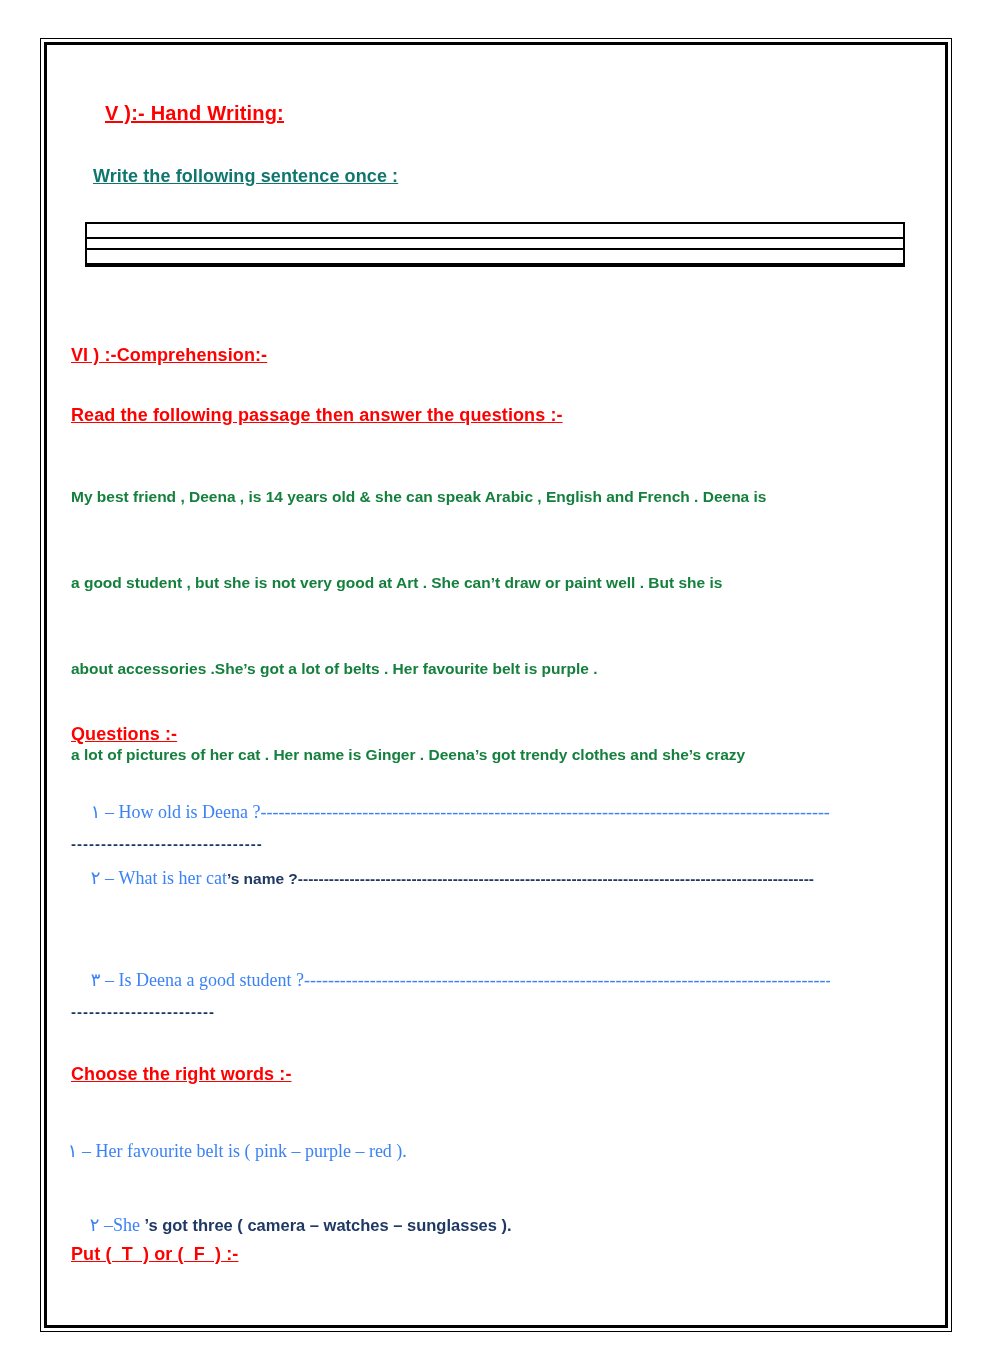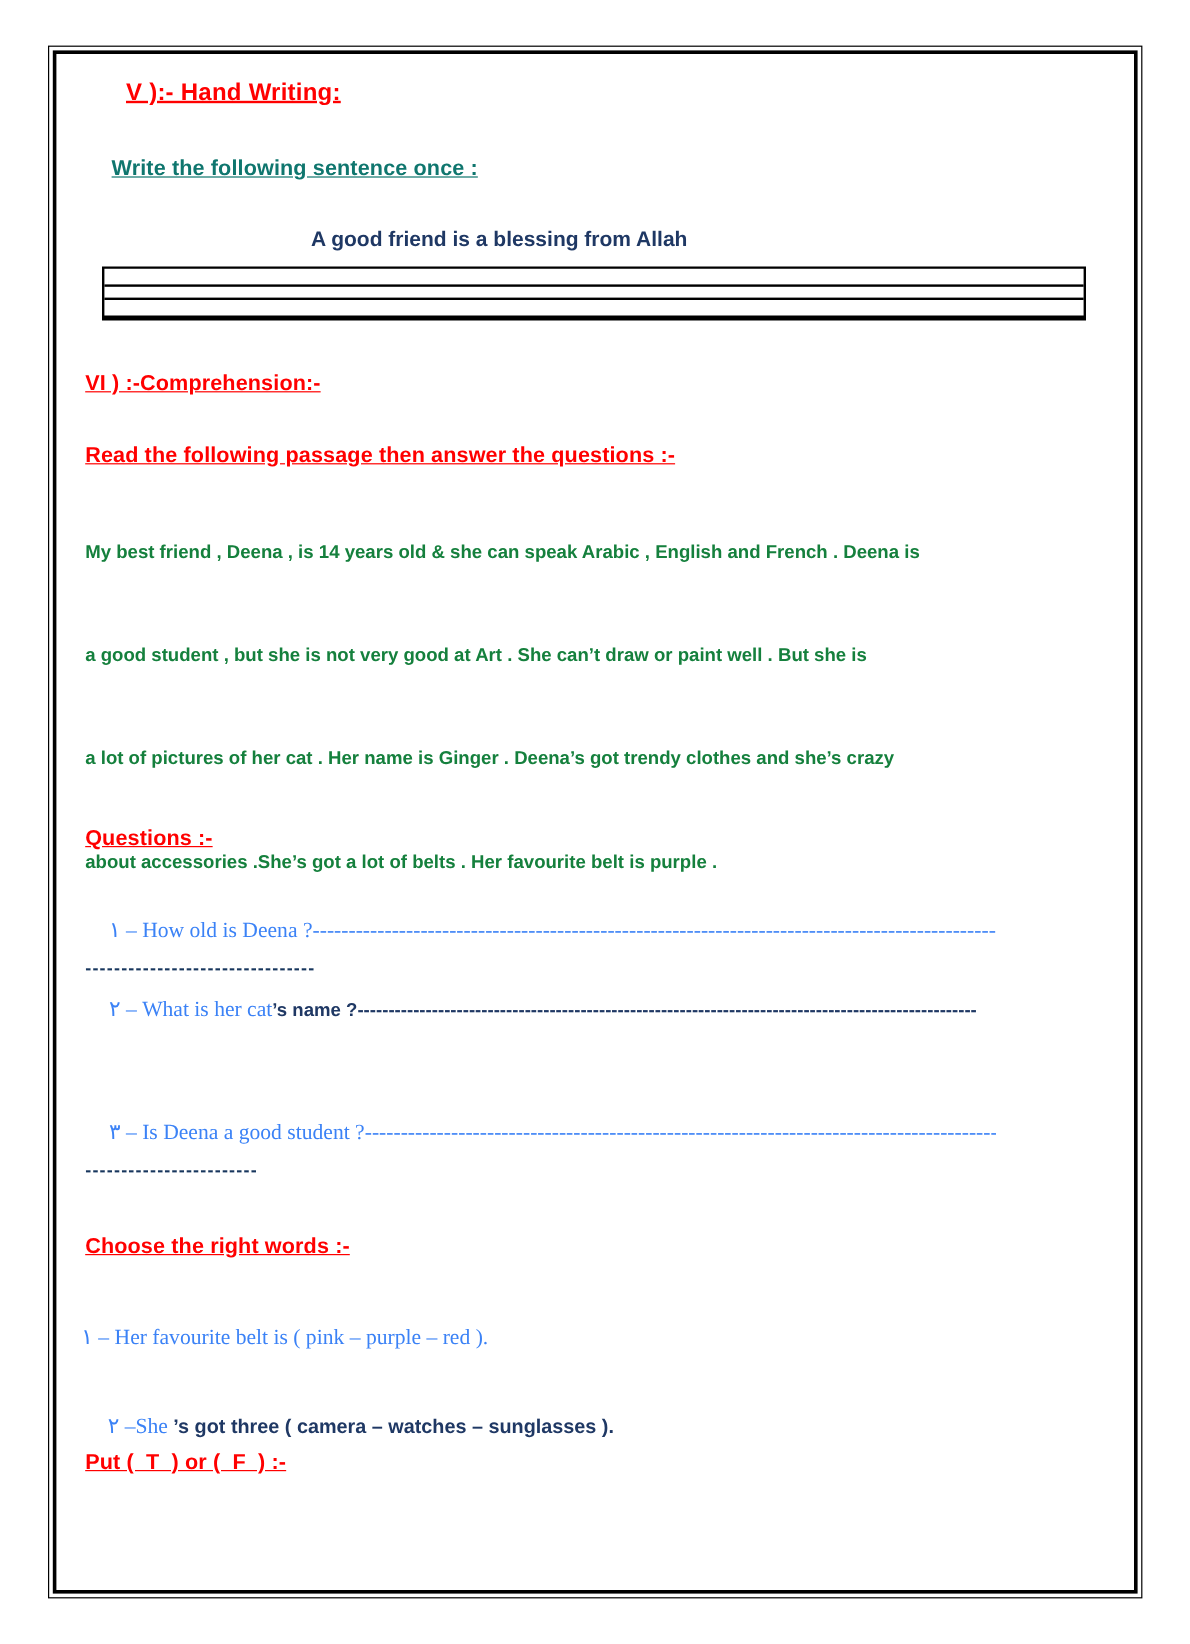--- a/index.html
+++ b/index.html
@@ -1,21 +1,21 @@
 <!DOCTYPE html>
 <html><head>
 <meta charset="utf-8">
 <style>
   html,body{margin:0;padding:0;background:#ffffff;}
   body{
     width:992px;height:1370px;position:relative;
     font-family:"Liberation Sans",sans-serif;
     overflow:hidden;
   }
-  .abs{position:absolute;white-space:pre;}
+  .abs{position:absolute;white-space:pre;margin-top:36px;}
   
   .frame-outer{
     position:absolute;left:40px;top:38px;width:912px;height:1294px;
     border:1px solid #000;box-sizing:border-box;
   }
   .frame-inner{
     position:absolute;left:44px;top:42px;width:904px;height:1286px;
     border:3px solid #000;box-sizing:border-box;
   }
   .red{color:#ff0000;}
@@ -59,22 +59,22 @@
     <div class="wline l2"></div>
   </div>
 
   <div class="abs h2 red u" style="left:71px;top:309px;">VI ) :-Comprehension:-</div>
 
   <div class="abs h2 red u" style="left:71px;top:369px;">Read the following passage then answer the questions :-</div>
 
   <div class="abs passage">
     <div>My best friend , Deena , is 14 years old &amp; she can speak Arabic , English and French . Deena is</div>
     <div>a good student , but she is not very good at Art . She can’t draw or paint well . But she is</div>
+    <div>about accessories .She’s got a lot of belts . Her favourite belt is purple .</div>
     <div>a lot of pictures of her cat . Her name is Ginger . Deena’s got trendy clothes and she’s crazy</div>
-    <div>about accessories .She’s got a lot of belts . Her favourite belt is purple .</div>
   </div>
 
   <div class="abs h2 red u" style="left:71px;top:688px;">Questions :-</div>
 
   <div class="abs q-line" style="left:73px;top:747px;">
     <span class="serif">١ – How old is Deena ?</span><span class="serif">--------------------------------------------------------------------------------------------------------------</span>
   </div>
   <div class="abs dashline" style="left:71px;top:799px;">--------------------------------</div>
 
   <div class="abs q-line" style="left:73px;top:813px;">

